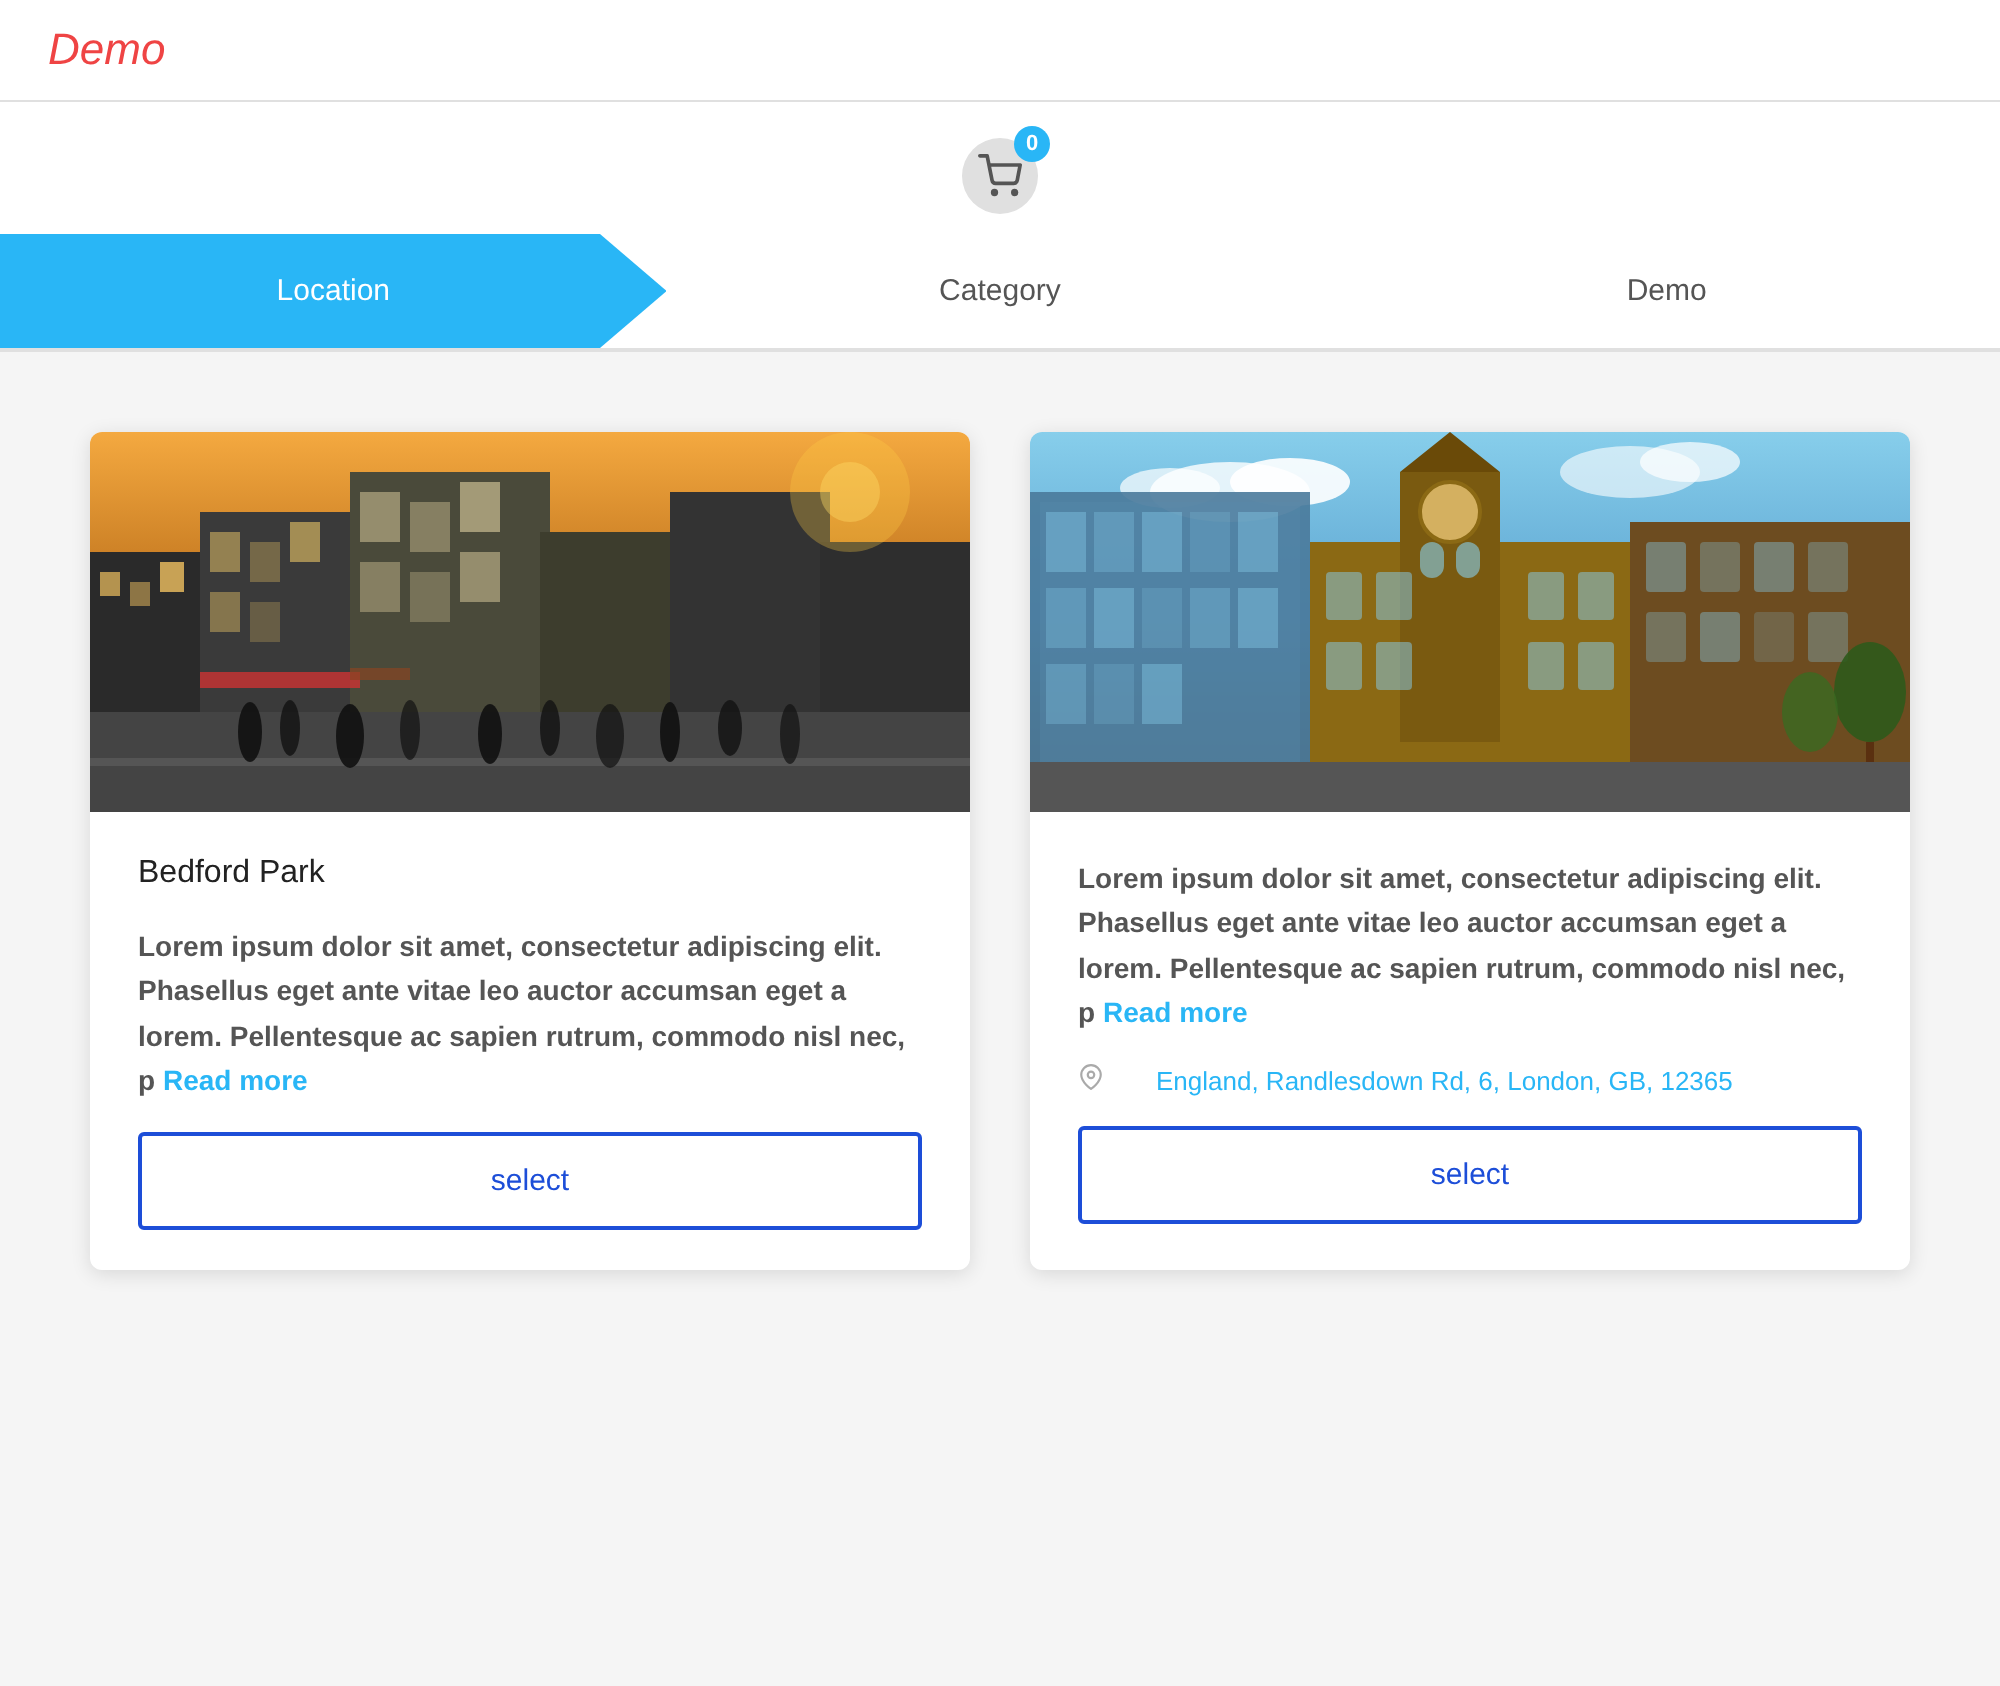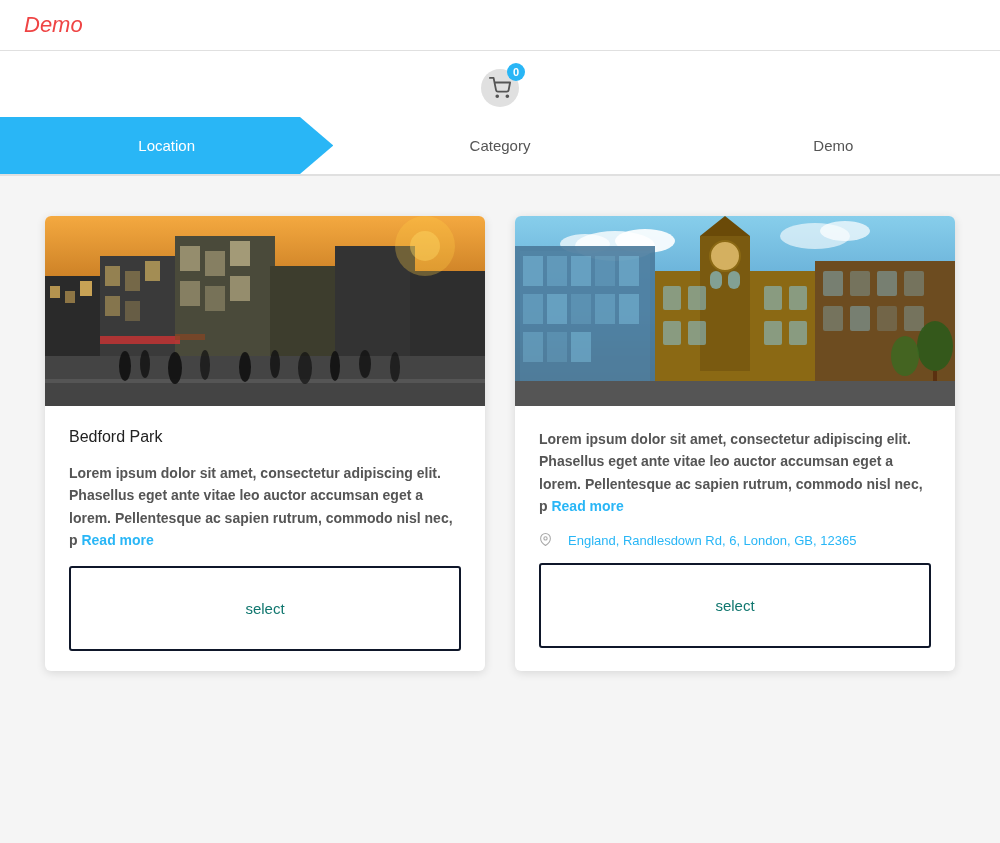--- a/index.html
+++ b/index.html
@@ -117,40 +117,40 @@
       text-decoration: none;
       font-size: 14px;
       cursor: pointer;
     }
     .card-meta {
       margin-bottom: 14px;
     }
     .card-meta-item {
       display: flex;
       align-items: center;
-      gap: 16px;
+      gap: 26px;
       margin-bottom: 6px;
       font-size: 13px;
     }
     .card-meta-item a {
       color: #29b6f6;
       text-decoration: none;
     }
     .meta-icon {
       color: #999;
       font-size: 15px;
     }
     .select-btn {
       display: block;
       width: 100%;
-      padding: 32px;
-      border: 2px solid #0f172a;
+      padding: 14px;
+      border: 2px solid #1d4ed8;
       background: #fff;
       font-size: 15px;
-      color: #0f766e;
+      color: #1d4ed8;
       cursor: pointer;
       border-radius: 3px;
       text-align: center;
       margin-top: 10px;
       font-weight: 400;
     }
 
     
     .city-svg {
       width: 100%;

